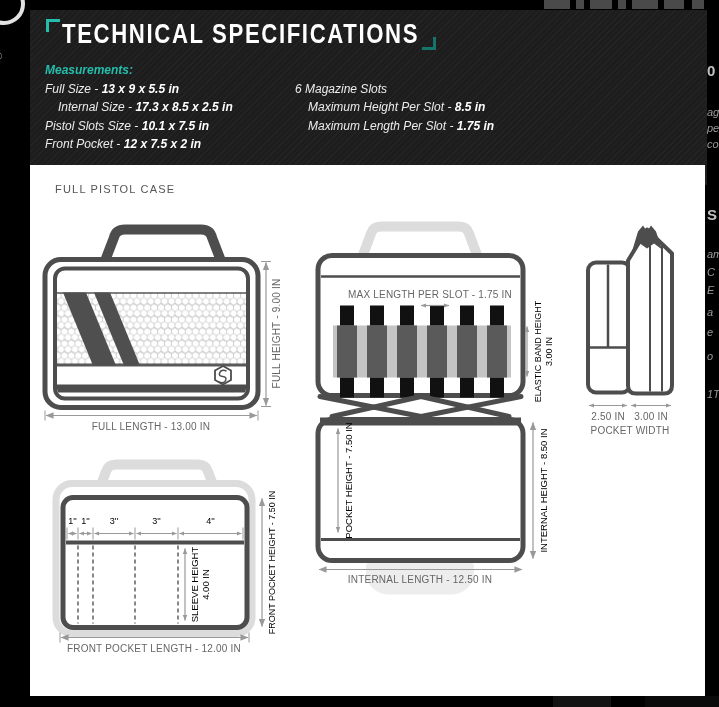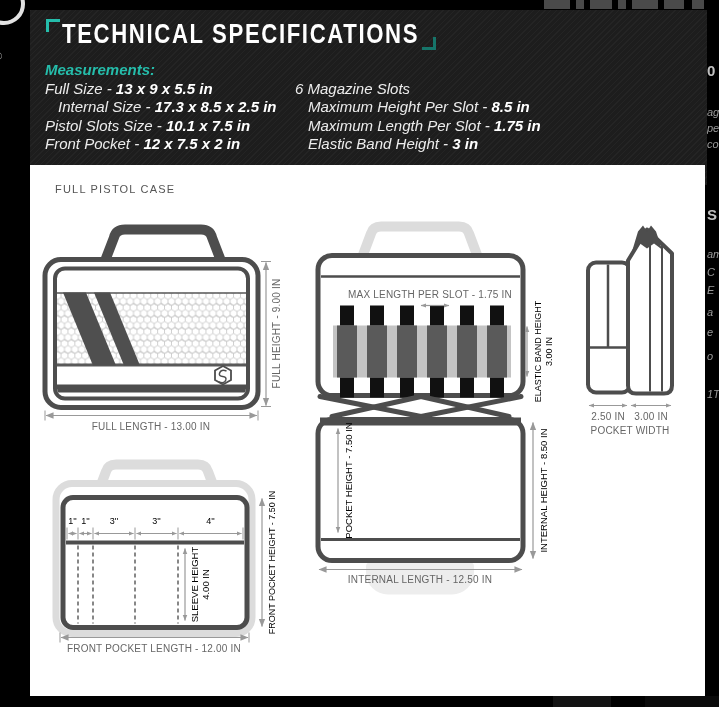--- a/index.html
+++ b/index.html
@@ -21,21 +21,21 @@
   
   .header-panel{position:absolute;left:30px;top:10px;width:677px;height:175px;background:#1d1d1d;
      background-image:repeating-linear-gradient(135deg,rgba(255,255,255,0.03) 0 1px,transparent 1px 4px);}
   .title-wrap{position:absolute;left:32px;top:6px;display:inline-block;}
   .title{margin:0;color:#fff;font-size:27px;font-weight:bold;letter-spacing:2px;white-space:nowrap;
          transform:scaleX(0.82);transform-origin:left center;line-height:36px;}
   .bracket{position:absolute;width:11px;height:10px;}
   .bracket.tl{left:-16px;top:3px;border-top:3px solid #25bdab;border-left:3px solid #25bdab;}
   .bracket.br{left:360px;bottom:2px;border-bottom:3px solid #16756a;border-right:3px solid #16756a;}
   .specs{position:absolute;left:15px;top:51px;display:flex;align-items:flex-start;color:#ececec;
-         font-style:italic;font-size:15px;}
+         font-style:italic;font-size:12px;}
   .specs .col{line-height:18.5px;white-space:nowrap;}
   .specs .col.left{width:250px;}
   .specs .col.right{margin-top:18.5px;}
   .specs b{color:#fff;}
   .m-head{color:#25bdab;font-weight:bold;}
   .line.indent{padding-left:13px;}
 
   
   .white-panel{position:absolute;left:30px;top:165px;width:675px;height:531px;background:#fff;}
   svg .dim{font-family:"Liberation Sans",sans-serif;font-size:10px;fill:#666;letter-spacing:0.2px;}
@@ -102,23 +102,20 @@
           <span>Front Pocket - </span><b>12 x 7.5 x 2 in</b>
         </div>
       </div>
       <div class="col right">
         <div class="line">6 Magazine Slots</div>
         <div class="line indent">
           <span>Maximum Height Per Slot - </span><b>8.5 in</b>
         </div>
         <div class="line indent">
           <span>Maximum Length Per Slot - </span><b>1.75 in</b>
-        </div>
-        <div class="line indent">
-          <span>Elastic Band Height - </span><b>3 in</b>
         </div>
       </div>
     </div>
   </div>
 
   <div class="white-panel">
     <svg width="675" height="531" viewBox="0 0 675 530">
       <defs>
         <marker id="arr" viewBox="0 0 8 8" refX="7.2" refY="4" markerWidth="7" markerHeight="7" orient="auto-start-reverse">
             <path d="M0,1 L7.6,4 L0,7 Z" fill="#999"></path>

